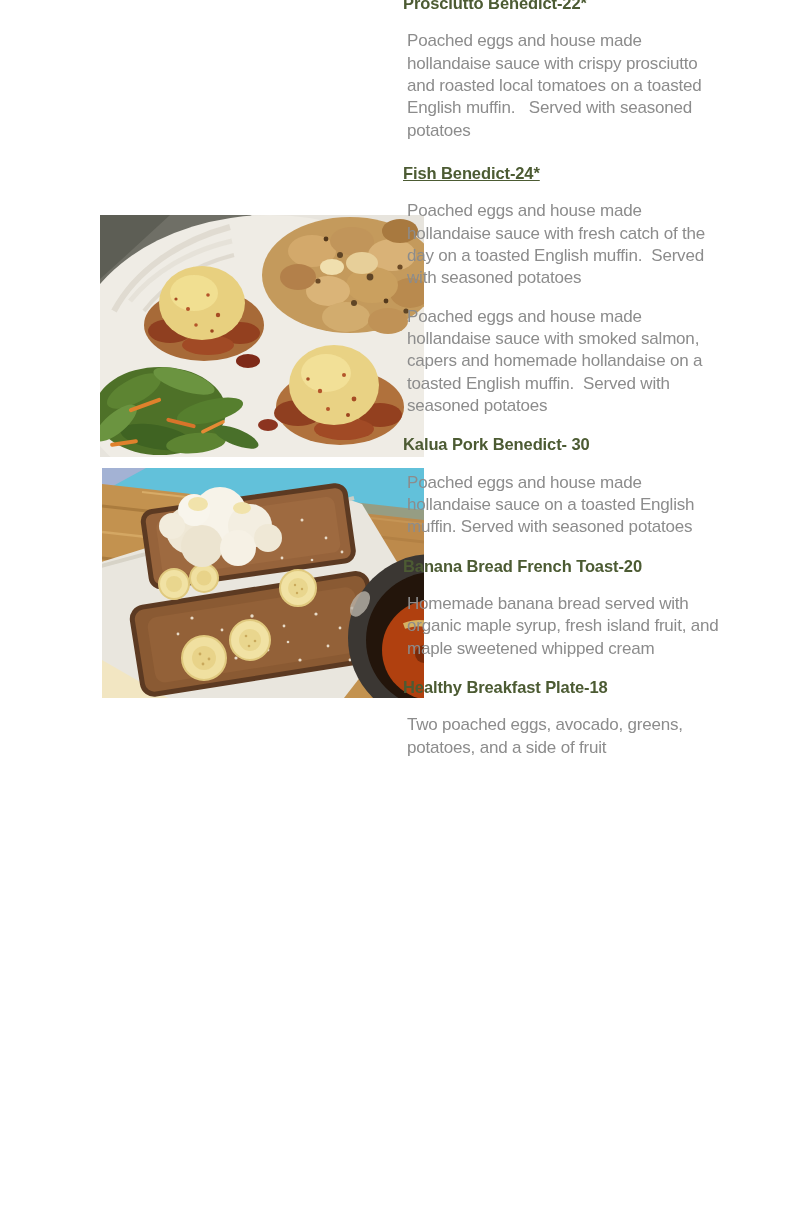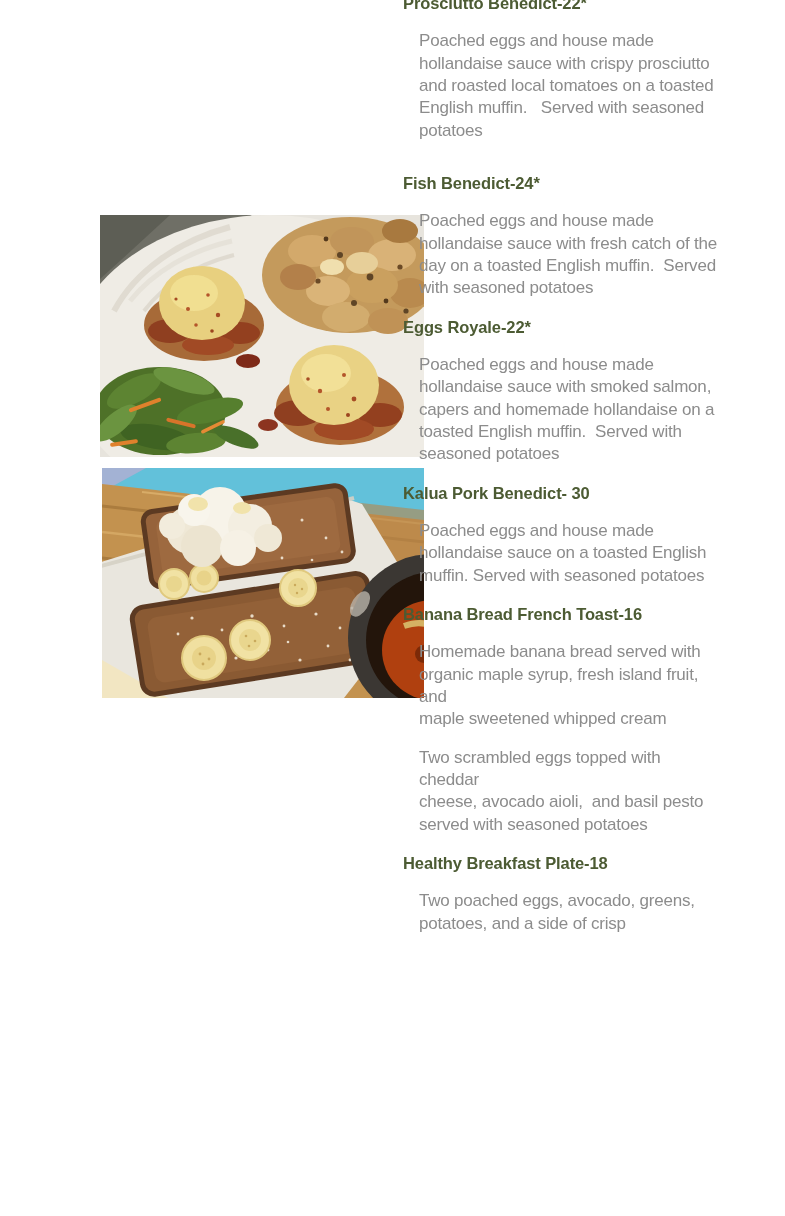--- a/index.html
+++ b/index.html
@@ -10,23 +10,23 @@
   .menu-col{position:absolute;left:403px;top:-12px;width:338px;}
   .menu-title{
     margin:4px 0 16px;
     font-size:16.5px;
     font-weight:700;
     line-height:22.33px;
     letter-spacing:-0.1px;
     color:#4c5b33;
     white-space:pre-wrap;
   }
-  .menu-title.gap-lg{margin-top:30px;}
+  .menu-title.gap-lg{margin-top:20px;text-decoration:underline;}
   .menu-desc,.menu-note{
-    margin:0 16px 16px;
+    margin:0 4px 16px;
     font-size:17px;
     font-weight:400;
     line-height:22.33px;
     letter-spacing:-0.2px;
     color:#8c8c8c;
     white-space:pre-wrap;
   }
   .price{font-weight:700;color:#4f5a33;}
 
   
@@ -245,42 +245,38 @@
 and roasted local tomatoes on a toasted
 English muffin.   Served with seasoned
 potatoes</p>
 
     <h3 class="menu-title gap-lg">Fish Benedict-24*</h3>
     <p class="menu-desc">Poached eggs and house made
 hollandaise sauce with fresh catch of the
 day on a toasted English muffin.  Served
 with seasoned potatoes</p>
 
-    <h3 class="menu-title">Eggs Royale-22*</h3>
     <p class="menu-desc">Poached eggs and house made
 hollandaise sauce with smoked salmon,
 capers and homemade hollandaise on a
 toasted English muffin.  Served with
 seasoned potatoes</p>
 
 
     <h3 class="menu-title">Kalua Pork Benedict- 30</h3>
     <p class="menu-desc">Poached eggs and house made
 hollandaise sauce on a toasted English
 muffin. Served with seasoned potatoes</p>
 
-    <h3 class="menu-title">Banana Bread French Toast-16</h3>
+    <h3 class="menu-title">Banana Bread French Toast-20</h3>
     <p class="menu-desc">Homemade banana bread served with
 organic maple syrup, fresh island fruit, and
 maple sweetened whipped cream</p>
 
 
 
-    <p class="menu-desc">Two scrambled eggs topped with cheddar
-cheese, avocado aioli,  and basil pesto
-served with seasoned potatoes</p>
 
     <h3 class="menu-title">Healthy Breakfast Plate-18</h3>
     <p class="menu-desc">Two poached eggs, avocado, greens,
-potatoes, and a side of crisp</p>
+potatoes, and a side of fruit</p>
 
   </div>
 </div>
 
 </body></html>

